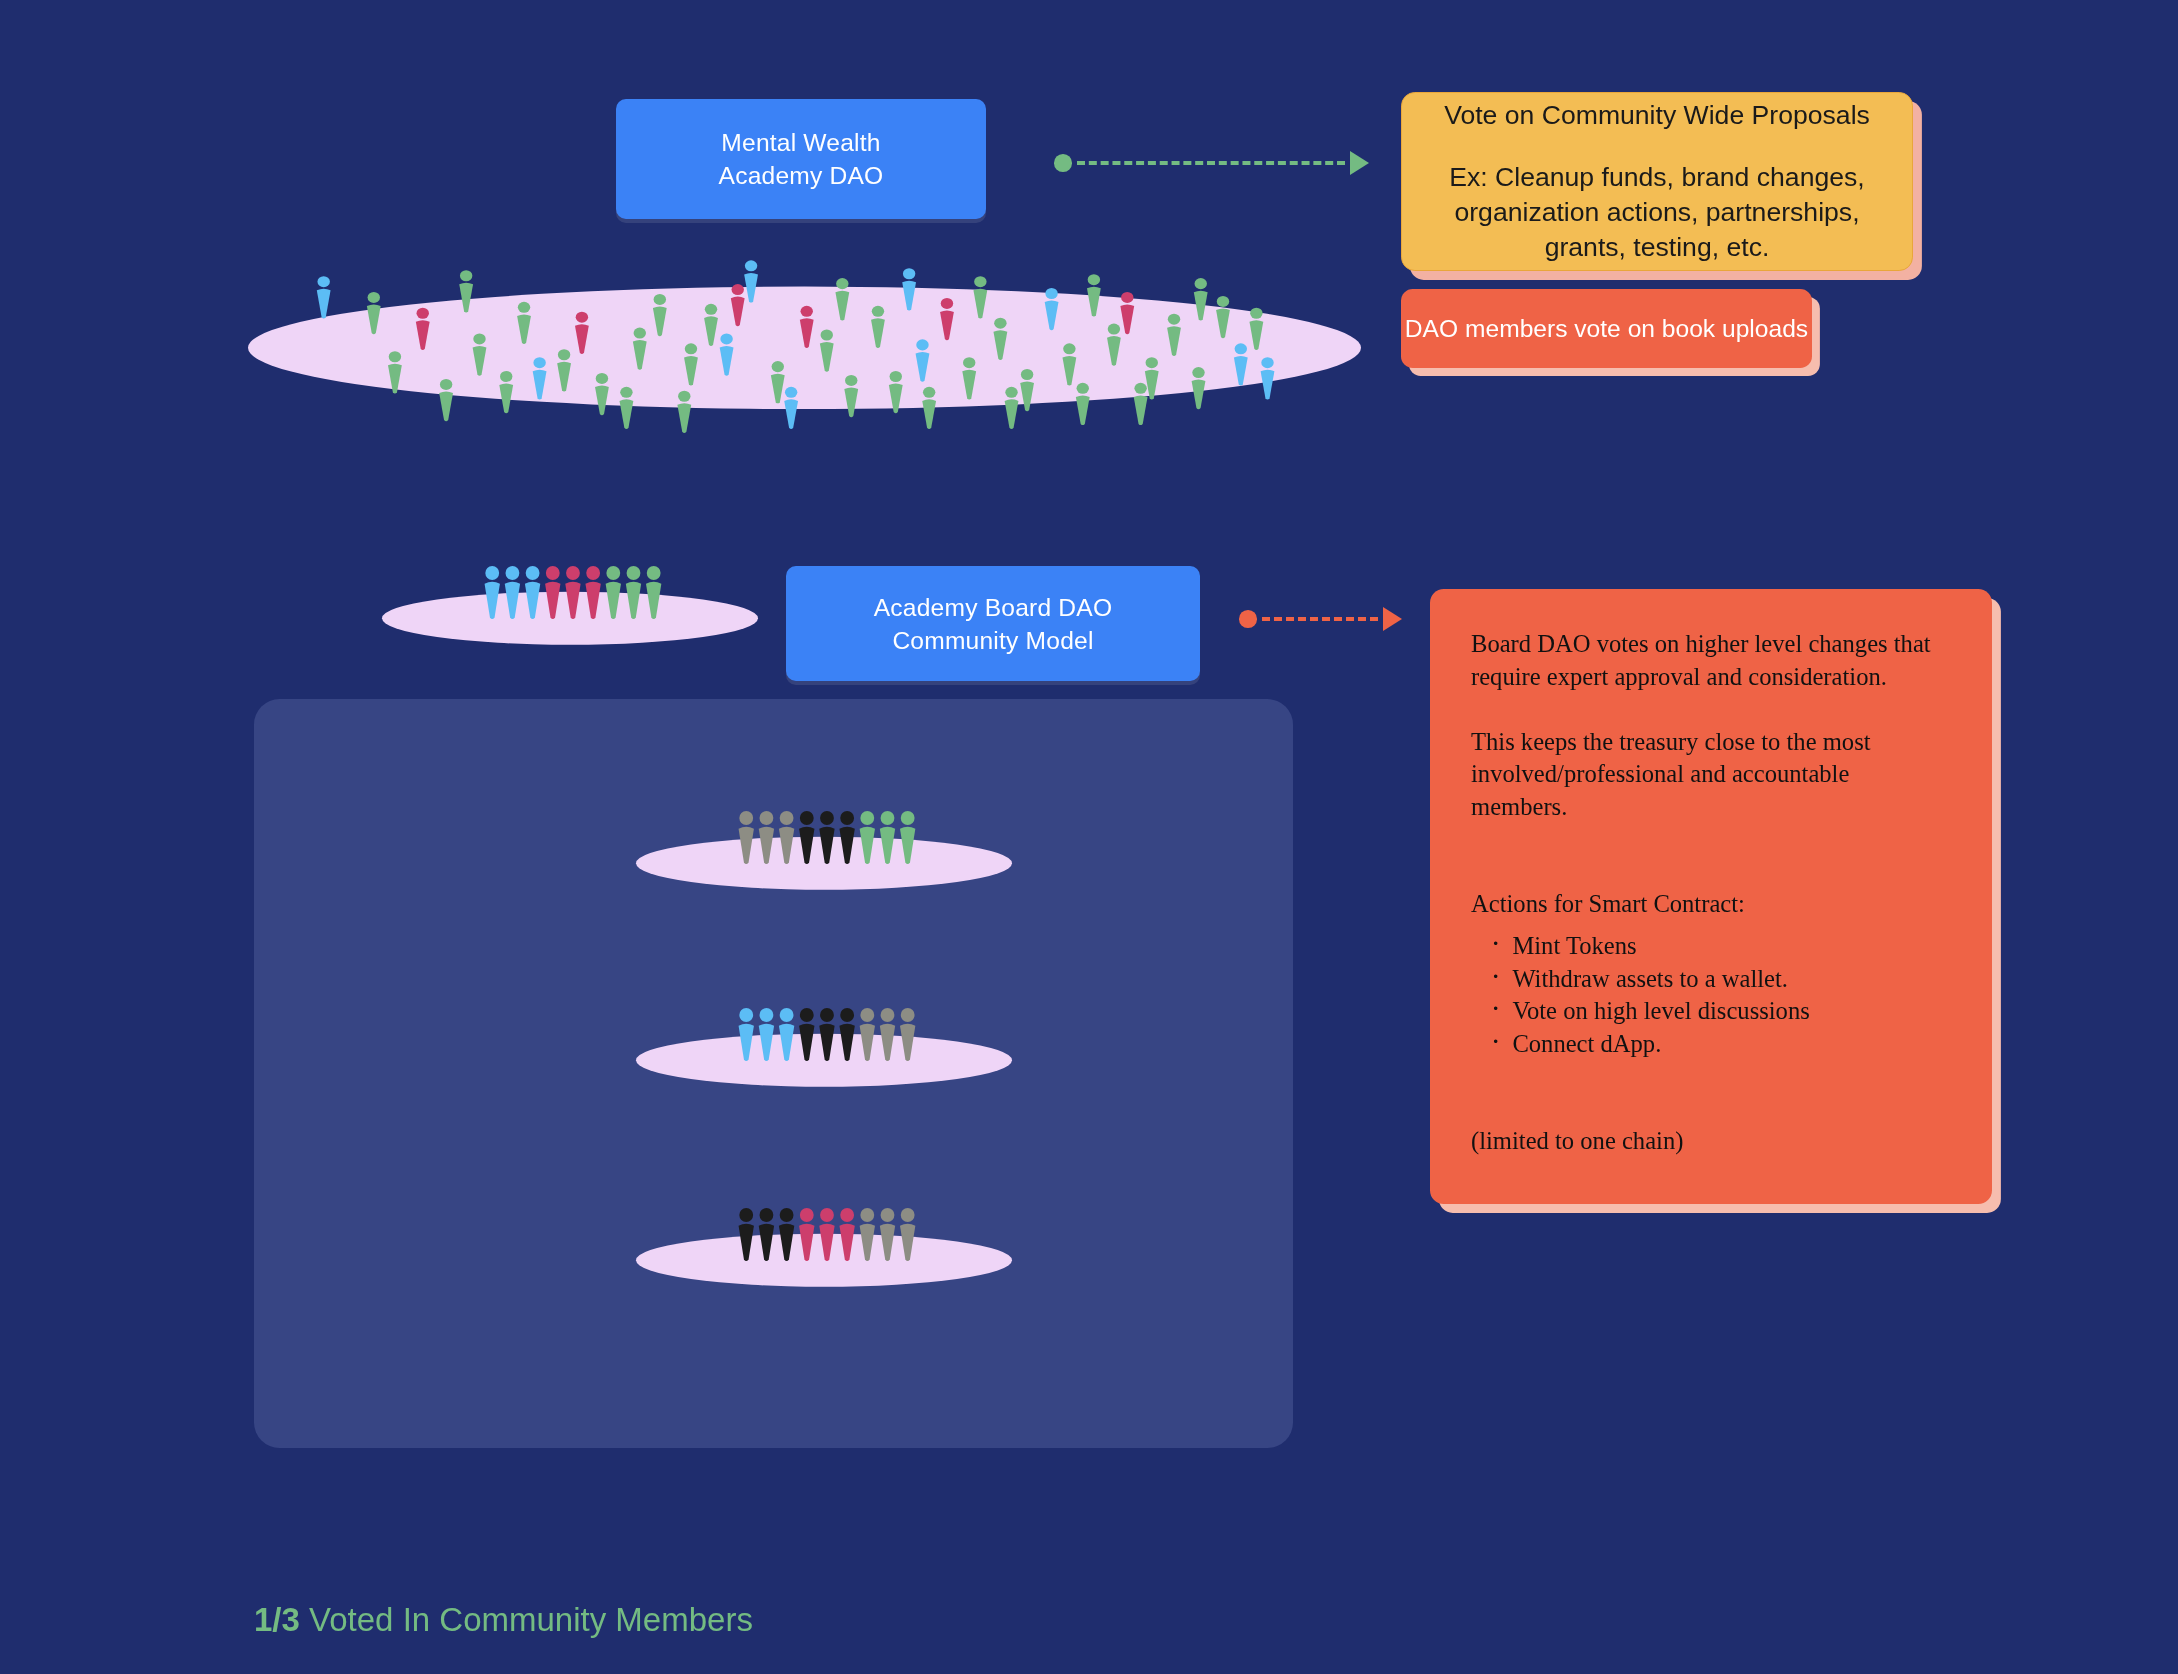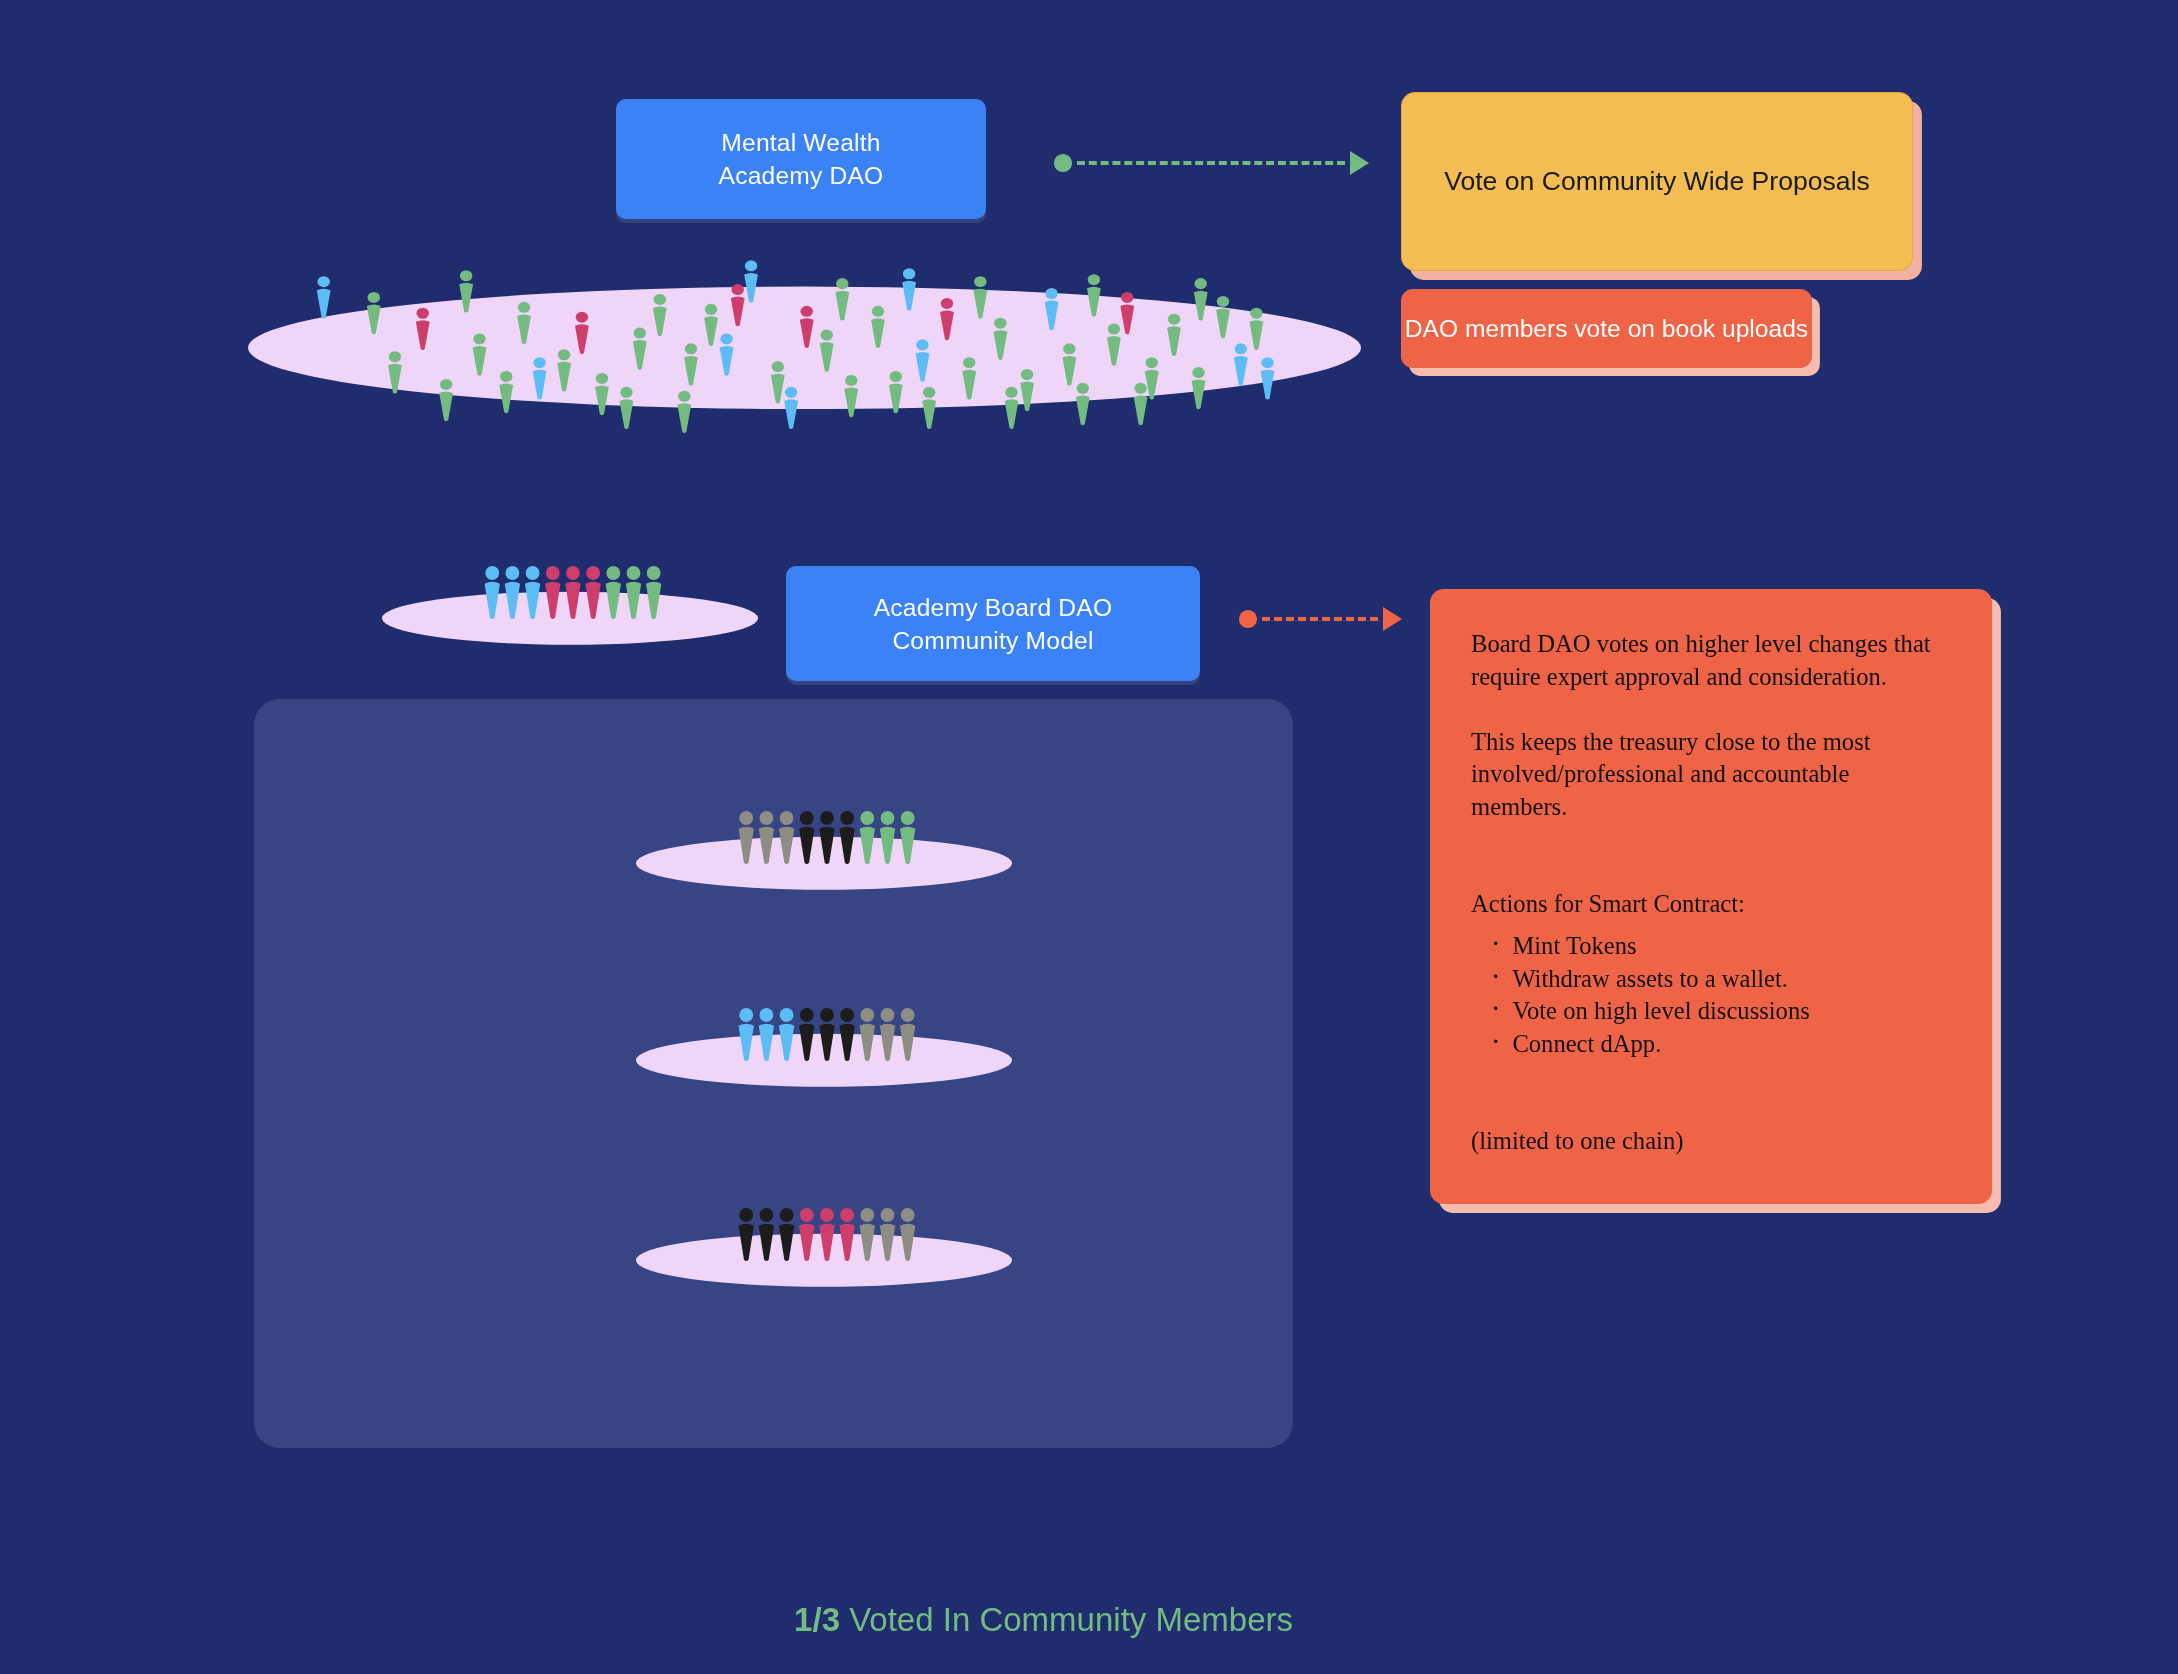--- a/index.html
+++ b/index.html
@@ -111,21 +111,21 @@
   
   .panel {
     position: absolute;
     background: #374584;
     border-radius: 25.6px;
   }
 
   .third-label {
     position: absolute;
     width: 100%;
-    text-align: right;
+    text-align: left;
     font-size: 33px;
     line-height: 39px;
     white-space: nowrap;
   }
   .third-label .frac { font-weight: bold; }
 
   
   .arrow {
     position: absolute;
     display: flex;
@@ -168,20 +168,21 @@
   </div>
 
   <div class="arrow" style="left:1054px; top:148px; width:315px; height:29.6px; color:#74bb82;">
     <span class="dot" style="background:#74bb82;"></span>
     <span class="dash"></span>
     <span class="head"></span>
   </div>
 
   <div class="box box-amber" style="left:1401px; top:92px; width:512px; height:179px;">
     <div class="hl">Vote on Community Wide Proposals</div>
+    <div class="sub">Ex: Cleanup funds, brand changes, organization actions, partnerships, grants, testing, etc.</div>
   </div>
 
   <div class="box box-red" style="left:1401px; top:289px; width:411px; height:79px;">
     <div class="label">DAO members vote on book uploads</div>
   </div>
 
   <div class="crowd" style="left:248px; top:254px; width:1113px; height:163px;">
     <svg width="1113" height="163" viewBox="0 0 1000 165" preserveAspectRatio="none" aria-hidden="true">
       <ellipse cx="500" cy="95" rx="500" ry="62" fill="#efd5f7"></ellipse>
       <g id="crowd-people">

